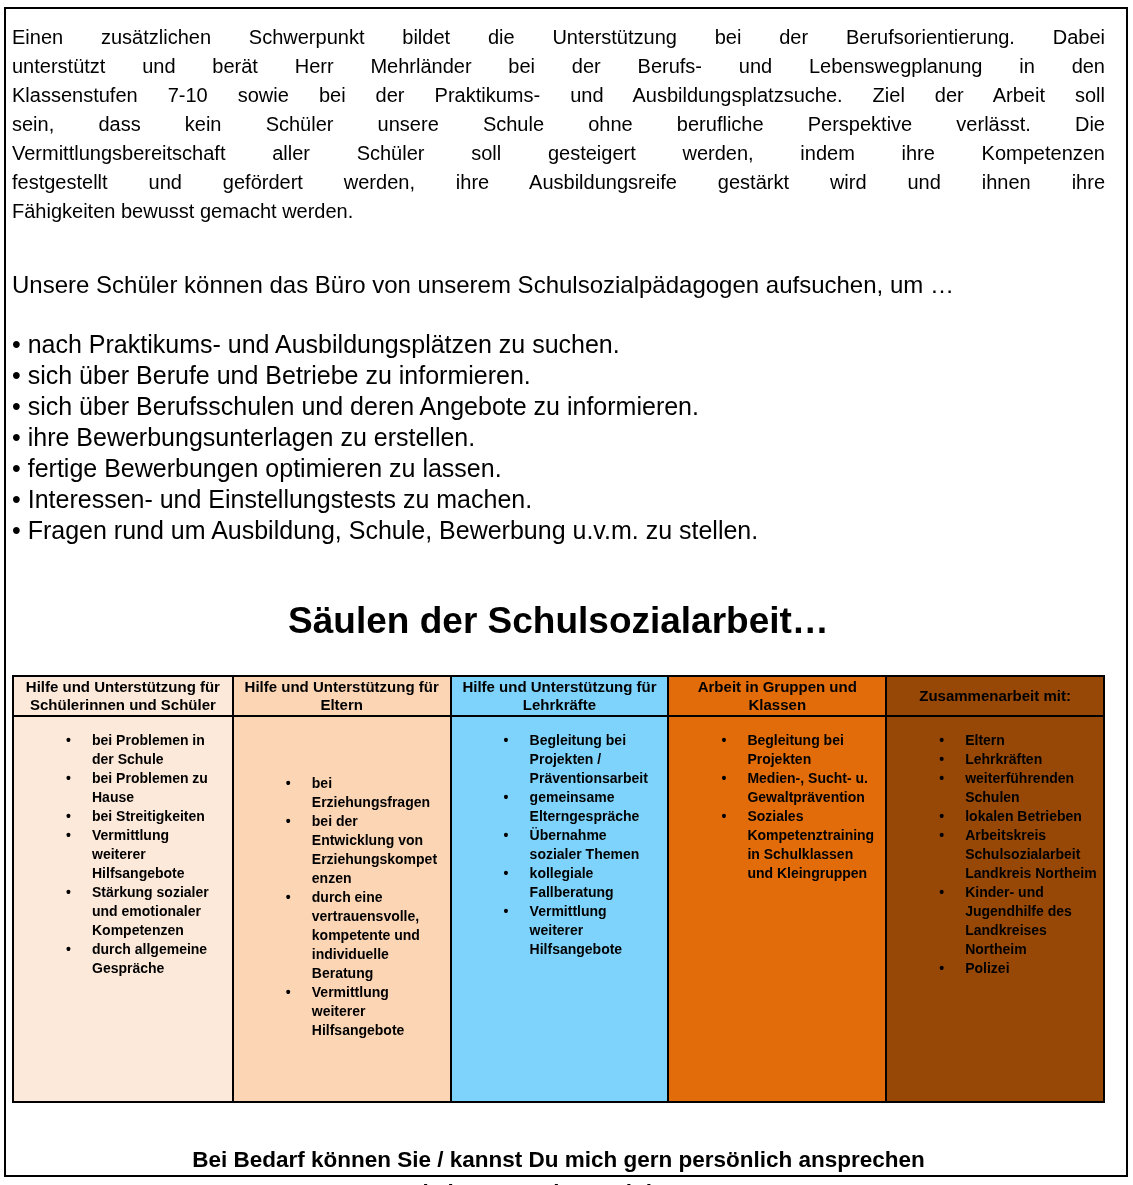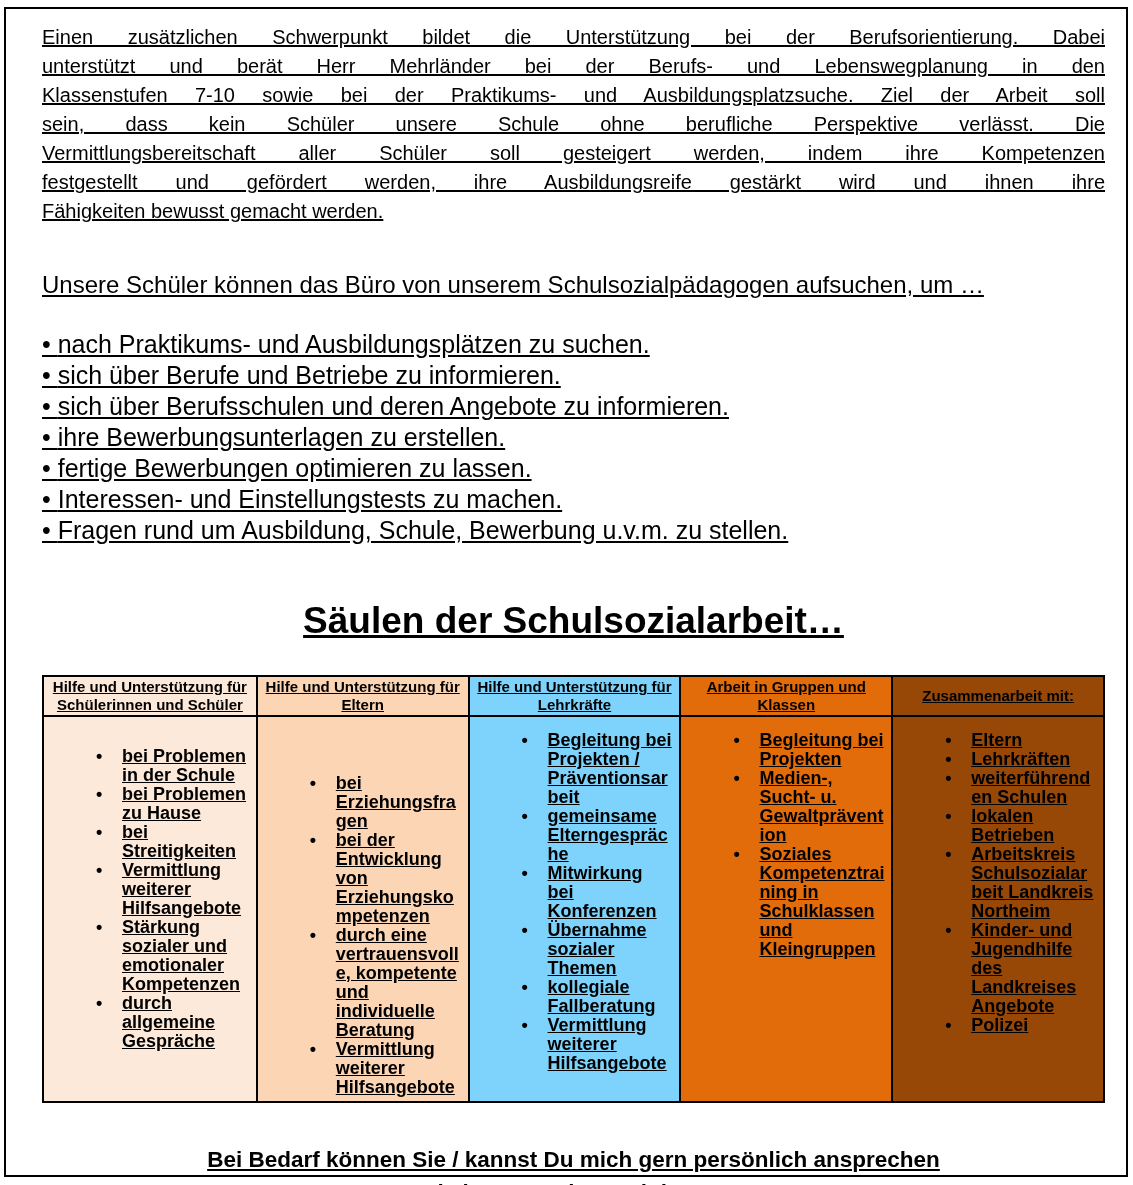--- a/index.html
+++ b/index.html
@@ -2,44 +2,44 @@
 <html><head>
 <meta charset="utf-8">
 <style>
   html,body{margin:0;padding:0;background:#fff;}
   .page{
     position:relative;width:1133px;height:1185px;background:#ffffff;
     font-family:"Liberation Sans", sans-serif;color:#000;overflow:hidden;
   }
   .sheet{
     position:absolute;left:4px;top:7px;width:1124px;height:1170px;
-    border:2px solid #000;box-sizing:border-box;padding:14px 21px 0 36px;text-decoration:underline;
+    border:2px solid #000;box-sizing:border-box;padding:14px 21px 0 6px;
   }
   
   .intro{font-size:20px;line-height:29px;}
   .jline{text-align:justify;text-align-last:justify;white-space:normal;}
   .jline.last{text-align-last:left;}
   
   .lead{margin-top:44px;font-size:24px;line-height:29px;}
   
   .bullets{margin:30px 0 0 0;padding:0;list-style:none;font-size:25px;line-height:31px;}
   .bullets li::before{content:"• ";}
   
   .section-title{margin-top:54px;text-align:center;font-size:37px;font-weight:bold;}
   
   .pillars{margin-top:33px;display:flex;width:100%;border:2px solid #000;box-sizing:border-box;}
   .pcol{width:20%;box-sizing:border-box;border-left:2px solid #000;display:flex;flex-direction:column;}
-  .pcol:first-child{border-left:none;gap:16px;}
+  .pcol:first-child{border-left:none;}
   .phead{
     height:40px;border-bottom:2px solid #000;box-sizing:border-box;
     font-weight:bold;font-size:15px;line-height:18px;text-align:center;
     display:flex;align-items:center;justify-content:center;padding:1px 3px;
   }
   .pbody{height:341px;box-sizing:border-box;padding:14px 6px 0 0;}
-  .plist{margin:0;padding:0 0 0 50px;list-style:none;font-weight:bold;font-size:18px;line-height:19px;}
+  .plist{margin:0;padding:0 0 0 50px;list-style:none;font-weight:bold;font-size:14px;line-height:19px;}
   .plist li{position:relative;padding-left:28px;overflow-wrap:break-word;}
   .plist li::before{content:"•";position:absolute;left:2px;top:0;}
   
   .closing{margin-top:40px;text-align:center;font-weight:bold;font-size:22.5px;line-height:33px;}
 </style>
 </head>
 <body>
 
 <div class="page">
   <div class="sheet">
@@ -95,21 +95,20 @@
           </ul>
         </div>
       </div>
 
       <div class="pcol" style="background-color: #7dd3fc;">
         <div class="phead">Hilfe und Unterstützung für Lehrkräfte</div>
         <div class="pbody">
           <ul class="plist">
             <li>Begleitung bei Projekten / Präventionsarbeit</li>
             <li>gemeinsame Elterngespräche</li>
-            <li>Mitwirkung bei Konferenzen</li>
             <li>Übernahme sozialer Themen</li>
             <li>kollegiale Fallberatung</li>
             <li>Vermittlung weiterer Hilfsangebote</li>
           </ul>
         </div>
       </div>
 
       <div class="pcol" style="background-color: rgb(227, 108, 10);">
         <div class="phead">Arbeit in Gruppen und Klassen</div>
         <div class="pbody">
@@ -123,21 +122,21 @@
 
       <div class="pcol" style="background-color: rgb(152, 72, 6);">
         <div class="phead">Zusammenarbeit mit:</div>
         <div class="pbody">
           <ul class="plist">
             <li>Eltern</li>
             <li>Lehrkräften</li>
             <li>weiterführenden Schulen</li>
             <li>lokalen Betrieben</li>
             <li>Arbeitskreis Schulsozialarbeit Landkreis Northeim</li>
-            <li>Kinder- und Jugendhilfe des Landkreises Angebote</li>
+            <li>Kinder- und Jugendhilfe des Landkreises Northeim</li>
             <li>Polizei</li>
           </ul>
         </div>
       </div>
 
     </div>
 
     <div class="closing">
       <div>Bei Bedarf können Sie / kannst Du mich gern persönlich ansprechen</div>
       <div>und einen Termin vereinbaren!!!</div>

